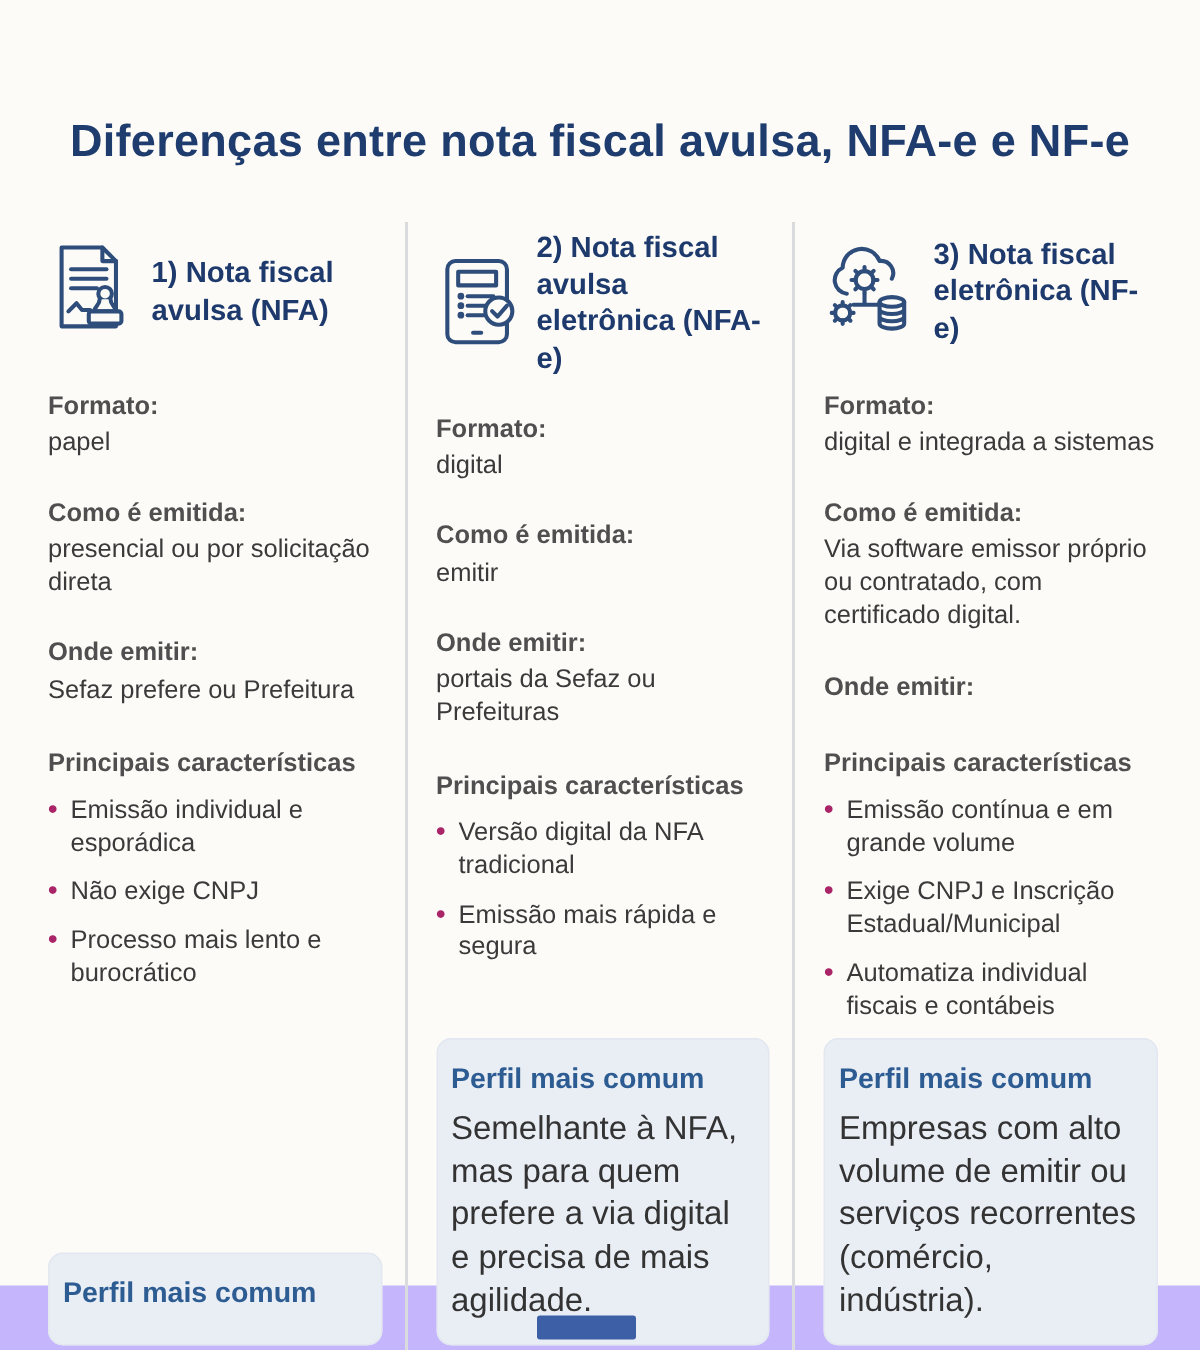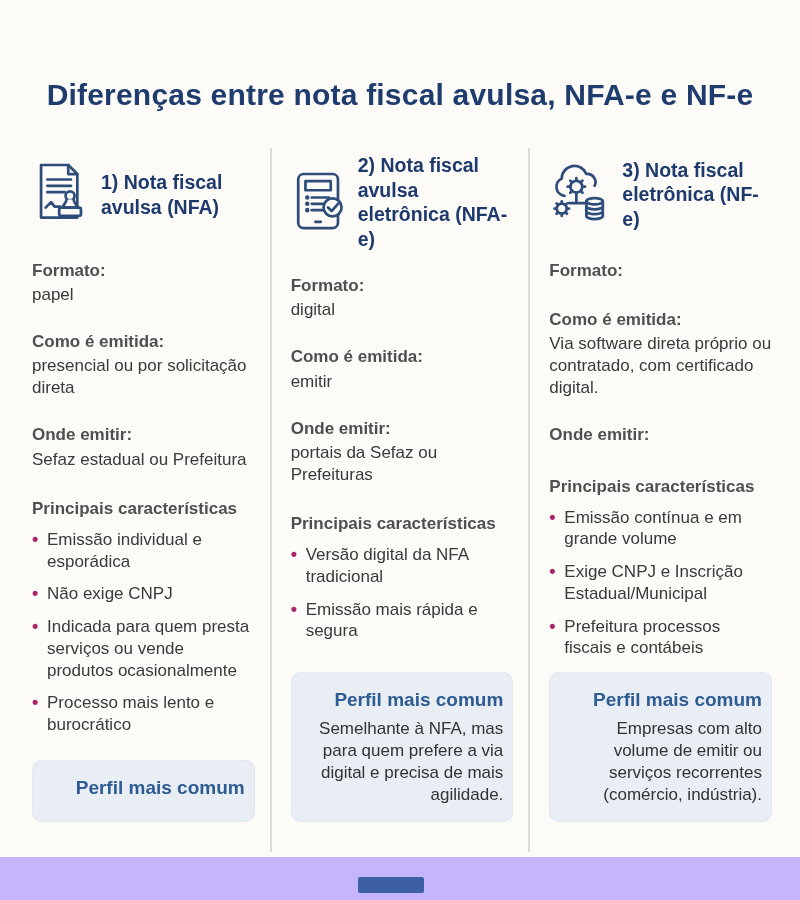--- a/index.html
+++ b/index.html
@@ -40,25 +40,25 @@
     position:relative; padding-left:15px; margin-bottom:11px;
     font-size:17px; color:#3a3a3a; line-height:1.28;
   }
   ul.char-list li::before {
     content:"•"; position:absolute; left:0; top:-1px;
     color:#a92568; font-size:18px; font-weight:bold;
   }
   .perfil {
     margin-top:auto; margin-bottom:30px;
     background:#e9edf4; border-radius:10px;
-    padding:17px 10px 16px 10px; text-align:right;
+    padding:17px 10px 16px 10px; text-align:left;
     box-shadow:0 0 0 1px #e2e7f0 inset;
   }
   .perfil-title { font-size:19px; font-weight:bold; color:#2d5c92; margin-bottom:7px; }
-  .perfil-text { font-size:17px; color:#333333; line-height:1.3; }
+  .perfil-text { font-size:22px; color:#333333; line-height:1.3; }
   .footer-mark {
     position:absolute; left:358px; top:877px; width:66px; height:16px;
     background:#3c5fa5; border-radius:2px;
   }
   .icon svg { display:block; }
 </style>
 </head>
 <body>
 
 <div class="canvas">
@@ -89,29 +89,28 @@
         <div class="field">
           <div class="label">Formato:</div>
           <div class="value">papel</div>
         </div>
         <div class="field">
           <div class="label">Como é emitida:</div>
           <div class="value">presencial ou por solicitação direta</div>
         </div>
         <div class="field">
           <div class="label">Onde emitir:</div>
-          <div class="value">Sefaz estadual ou Prefeitura</div>
+          <div class="value">Sefaz prefere ou Prefeitura</div>
         </div>
 
         <div class="chars">
           <div class="char-label">Principais características</div>
           <ul class="char-list">
             <li>Emissão individual e esporádica</li>
             <li>Não exige CNPJ</li>
-            <li>Indicada para quem presta serviços ou vende produtos ocasionalmente</li>
             <li>Processo mais lento e burocrático</li>
           </ul>
         </div>
 
         <div class="perfil">
           <div class="perfil-title">Perfil mais comum</div>
         </div>
       </section>
 
       <div class="vdivider"></div>
@@ -177,35 +176,36 @@
               <path d="M30 36 V44 M30 44 H22 M30 44 H40"></path>
               <ellipse cx="50" cy="42" rx="9" ry="3.5"></ellipse>
               <path d="M41 42 V58 M59 42 V58 M41 58 A9 3.5 0 0 0 59 58 M41 47.3 A9 3.5 0 0 0 59 47.3 M41 52.6 A9 3.5 0 0 0 59 52.6"></path>
             </svg>
           </span>
           <h2>3) Nota fiscal eletrônica (NF-e)</h2>
         </header>
 
         <div class="field">
           <div class="label">Formato:</div>
+          <div class="value">digital e integrada a sistemas</div>
         </div>
         <div class="field">
           <div class="label">Como é emitida:</div>
-          <div class="value">Via software direta próprio ou contratado, com certificado digital.</div>
+          <div class="value">Via software emissor próprio ou contratado, com certificado digital.</div>
         </div>
         <div class="field">
           <div class="label">Onde emitir:</div>
         </div>
 
         <div class="chars">
           <div class="char-label">Principais características</div>
           <ul class="char-list">
             <li>Emissão contínua e em grande volume</li>
             <li>Exige CNPJ e Inscrição Estadual/Municipal</li>
-            <li>Prefeitura processos fiscais e contábeis</li>
+            <li>Automatiza individual fiscais e contábeis</li>
           </ul>
         </div>
 
         <div class="perfil">
           <div class="perfil-title">Perfil mais comum</div>
           <div class="perfil-text">Empresas com alto volume de emitir ou serviços recorrentes (comércio, indústria).</div>
         </div>
       </section>
 
     </div>

